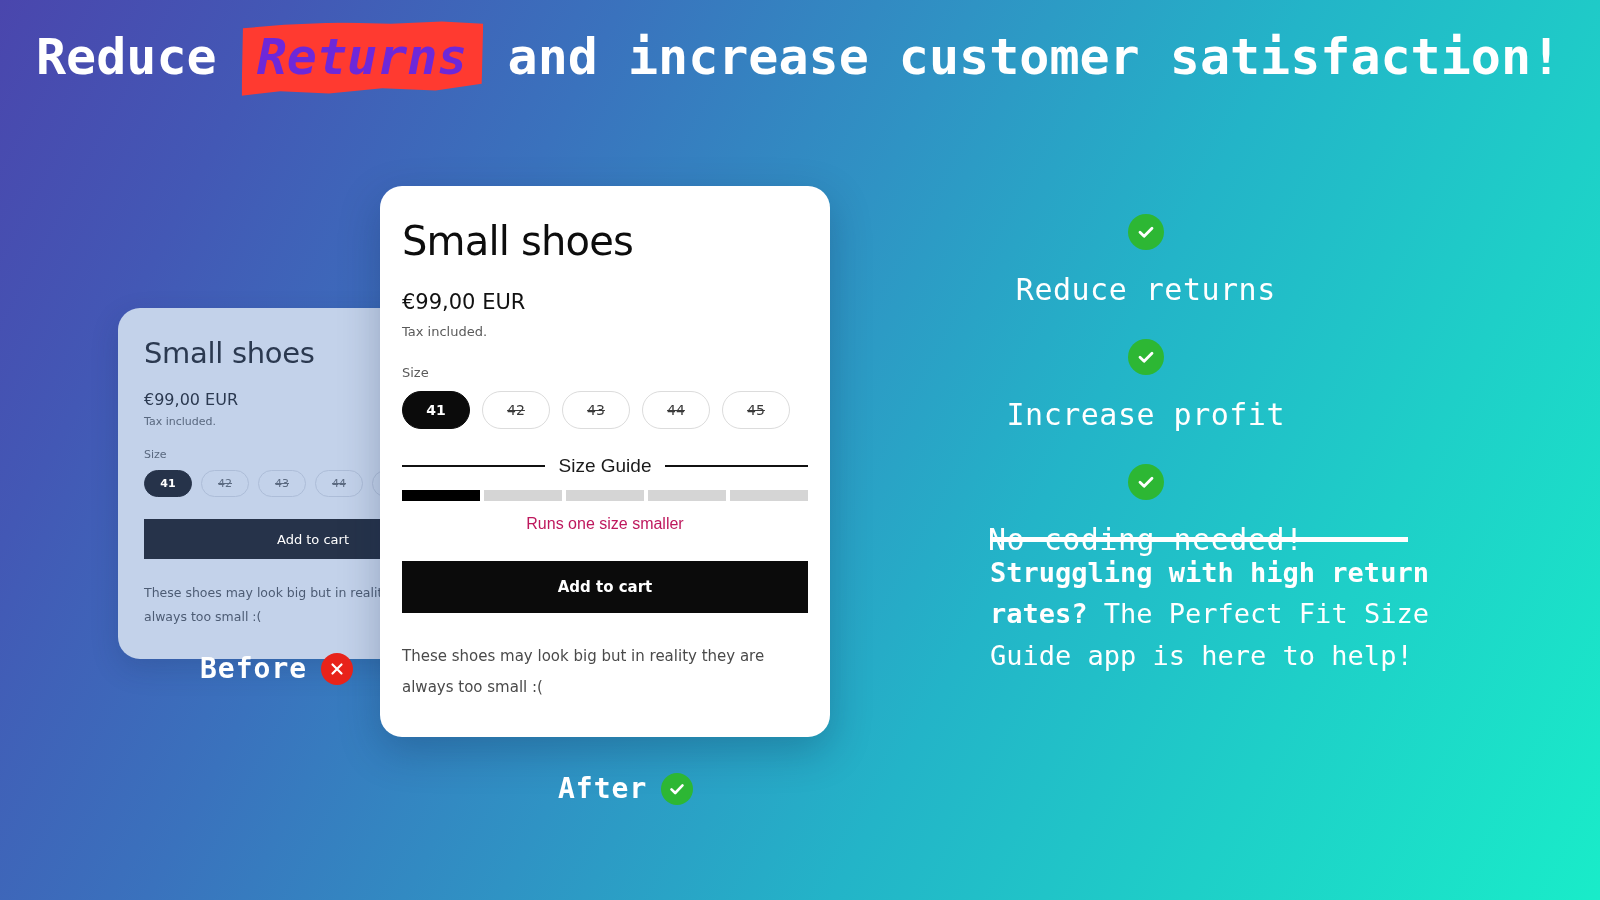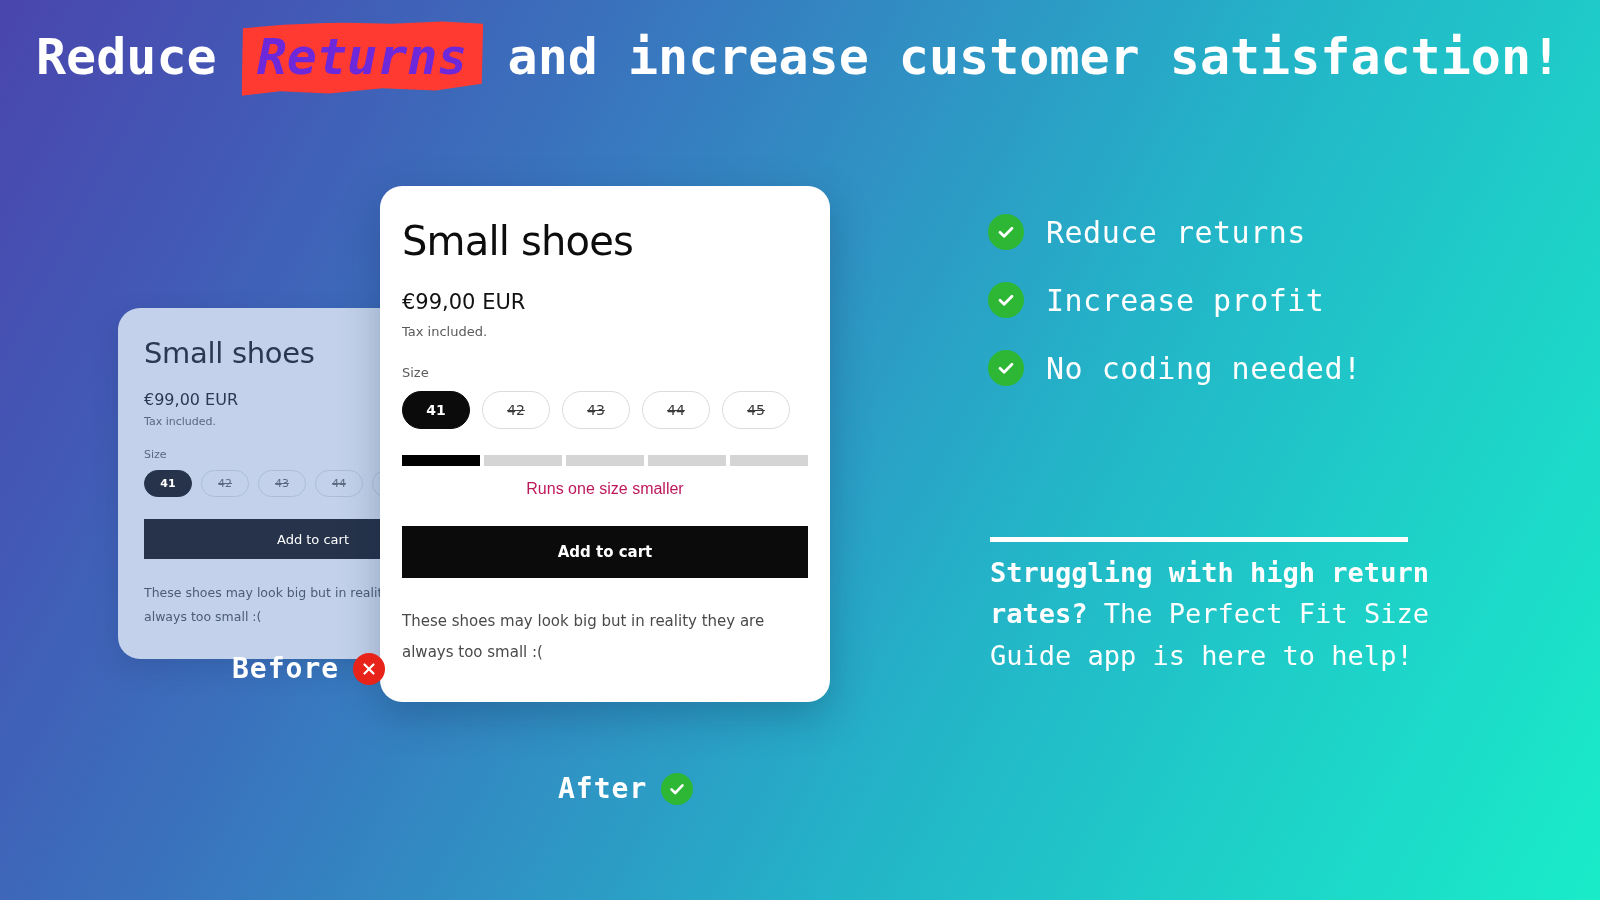--- a/index.html
+++ b/index.html
@@ -130,31 +130,32 @@
   .ca-desc { font-size:15px; line-height:2.05; color:#4a4a4a; }
 
   
   .ba-label {
     position:absolute;
     display:flex; align-items:center; gap:14px;
     font-family:"DejaVu Sans Mono", monospace;
     font-size:28px; font-weight:700; color:#ffffff;
     letter-spacing:1px;
   }
-  .ba-before { left:200px; top:652px;margin-left:32px; }
+  .ba-before { left:200px; top:652px; }
   .ba-after  { left:558px; top:772px; }
   .badge { width:32px; height:32px; border-radius:50%; display:flex; align-items:center; justify-content:center; }
   .badge.x    { background:#e8231a; }
   .badge.check{ background:#2db734; }
 
   
   .features { position:absolute; left:988px; top:214px; }
   .feat {
     display:flex; align-items:center; gap:22px;
     margin-bottom:32px;
+    flex-direction:column;
   }
   .feat-icon {
     width:36px; height:36px; border-radius:50%;
     background:#2db734; flex:0 0 36px;
     display:flex; align-items:center; justify-content:center;
   }
   .feat-label {
     font-family:"DejaVu Sans Mono", monospace;
     font-size:30px; color:#ffffff; letter-spacing:0.5px;
   }
@@ -201,20 +202,25 @@
   <div class="ca-tax">Tax included.</div>
   <div class="ca-sizelabel">Size</div>
   <div class="ca-sizes">
     <div class="ca-size sel">41</div>
     <div class="ca-size strike">42</div>
     <div class="ca-size strike">43</div>
     <div class="ca-size strike">44</div>
     <div class="ca-size strike">45</div>
   </div>
 
+  <div class="sg-head">
+    <span class="sg-line"></span>
+    <span class="sg-title">Size Guide</span>
+    <span class="sg-line"></span>
+  </div>
   <div class="sg-bar">
     <span class="sg-seg on"></span>
     <span class="sg-seg"></span>
     <span class="sg-seg"></span>
     <span class="sg-seg"></span>
     <span class="sg-seg"></span>
   </div>
   <div class="sg-caption">Runs one size smaller</div>
 
   <div class="ca-cart">Add to cart</div>

